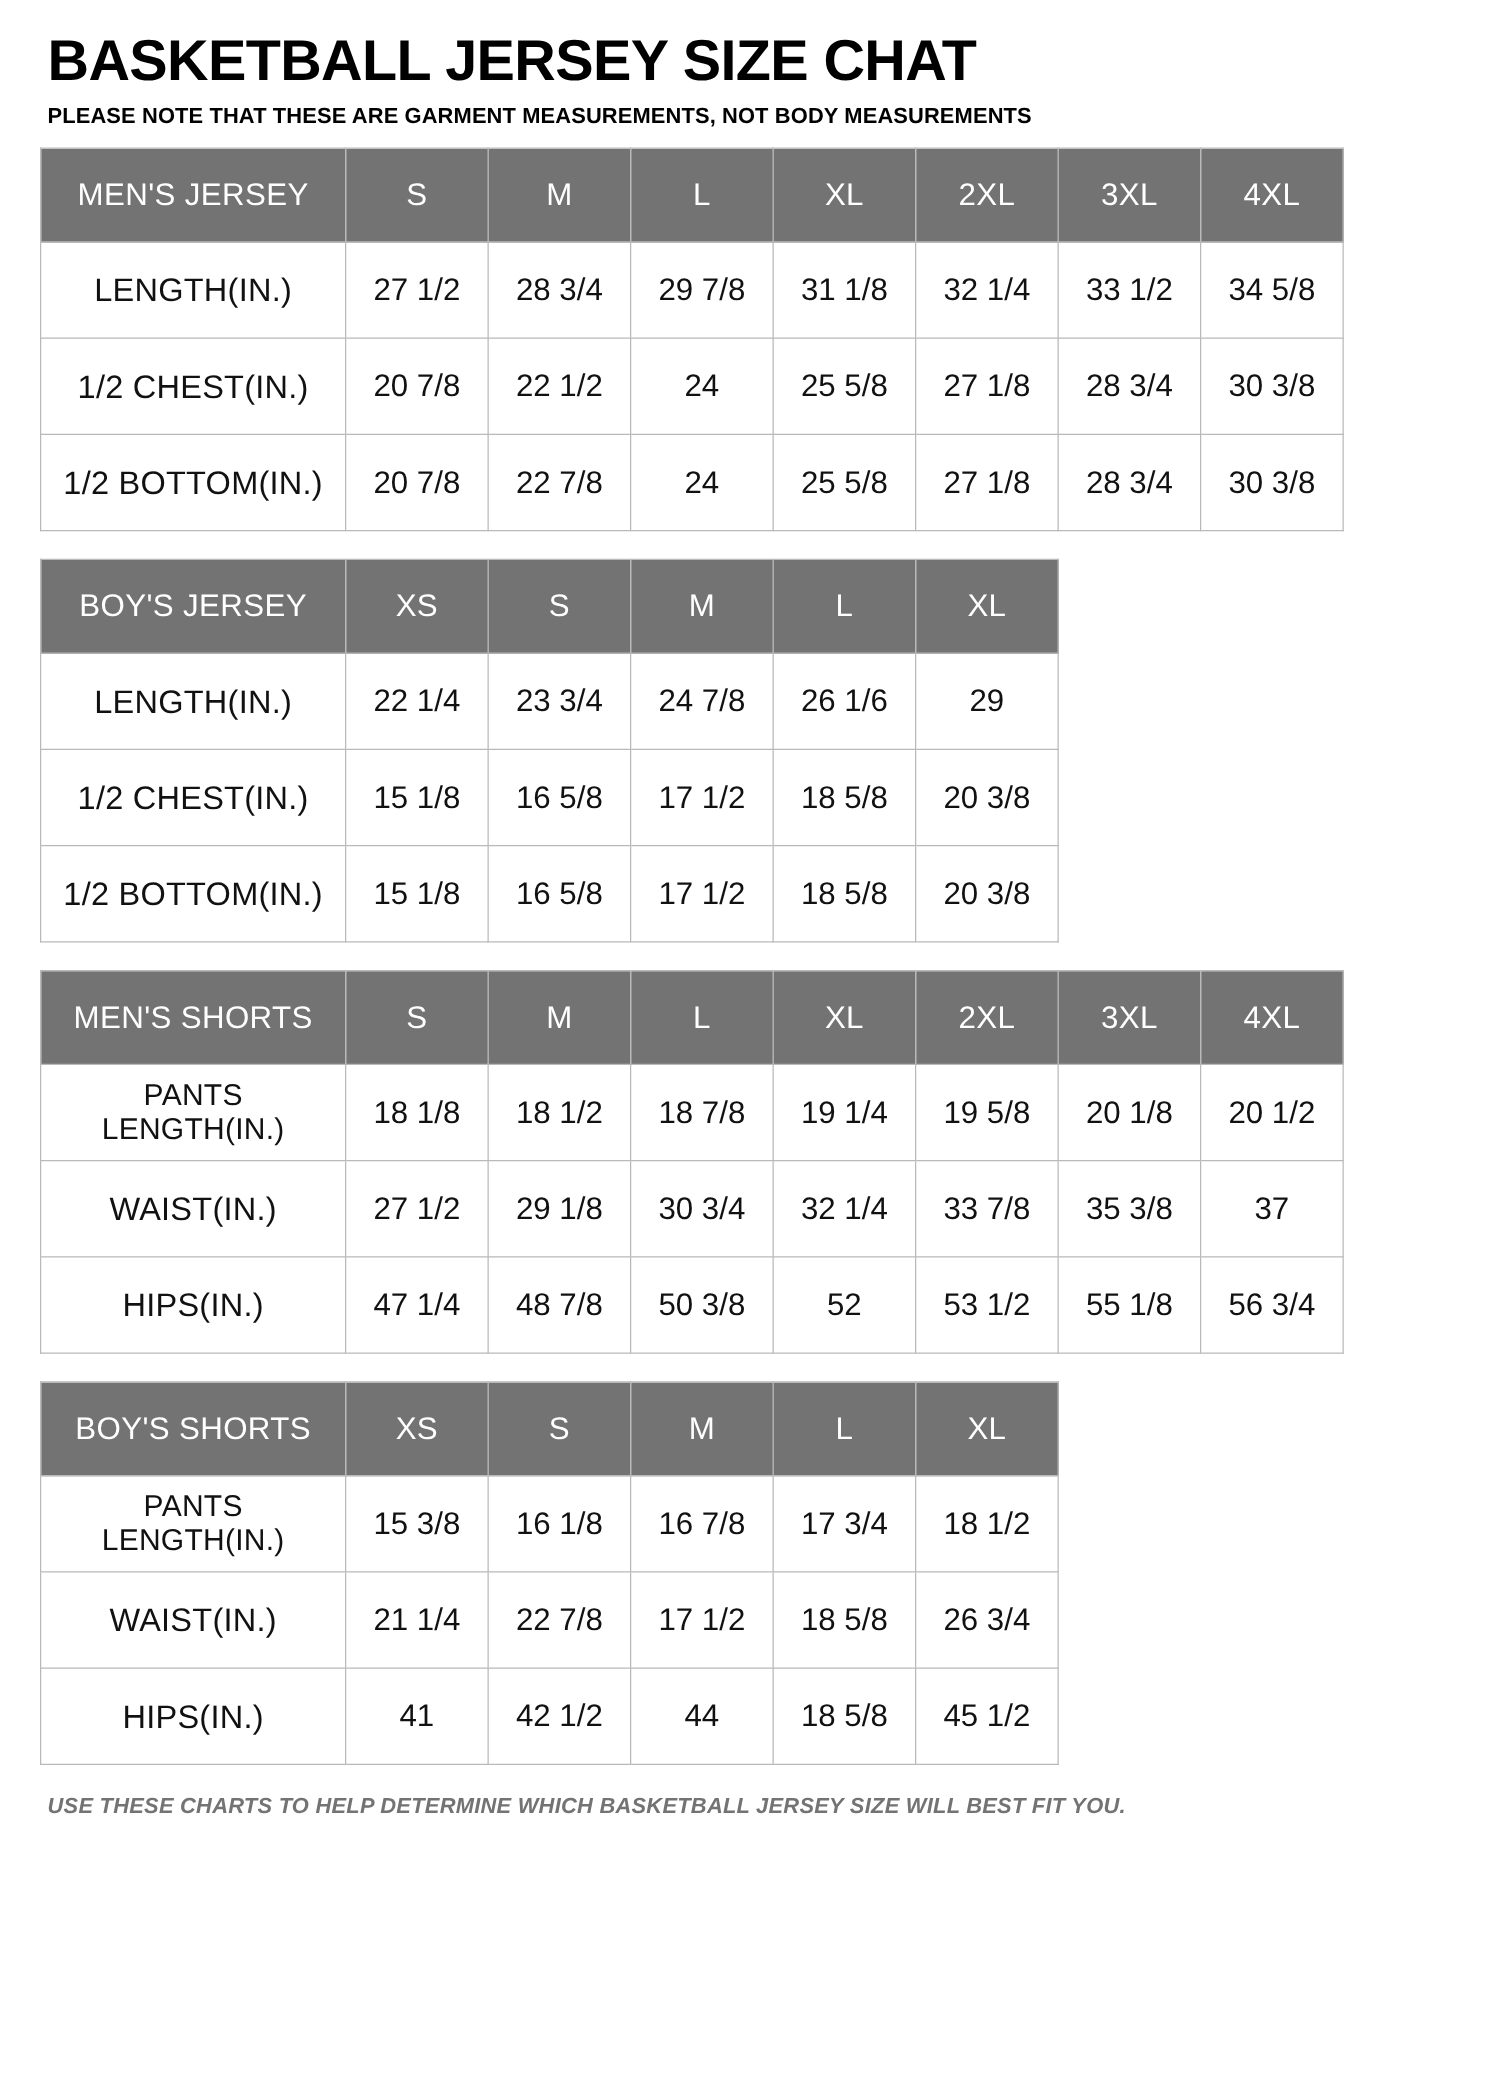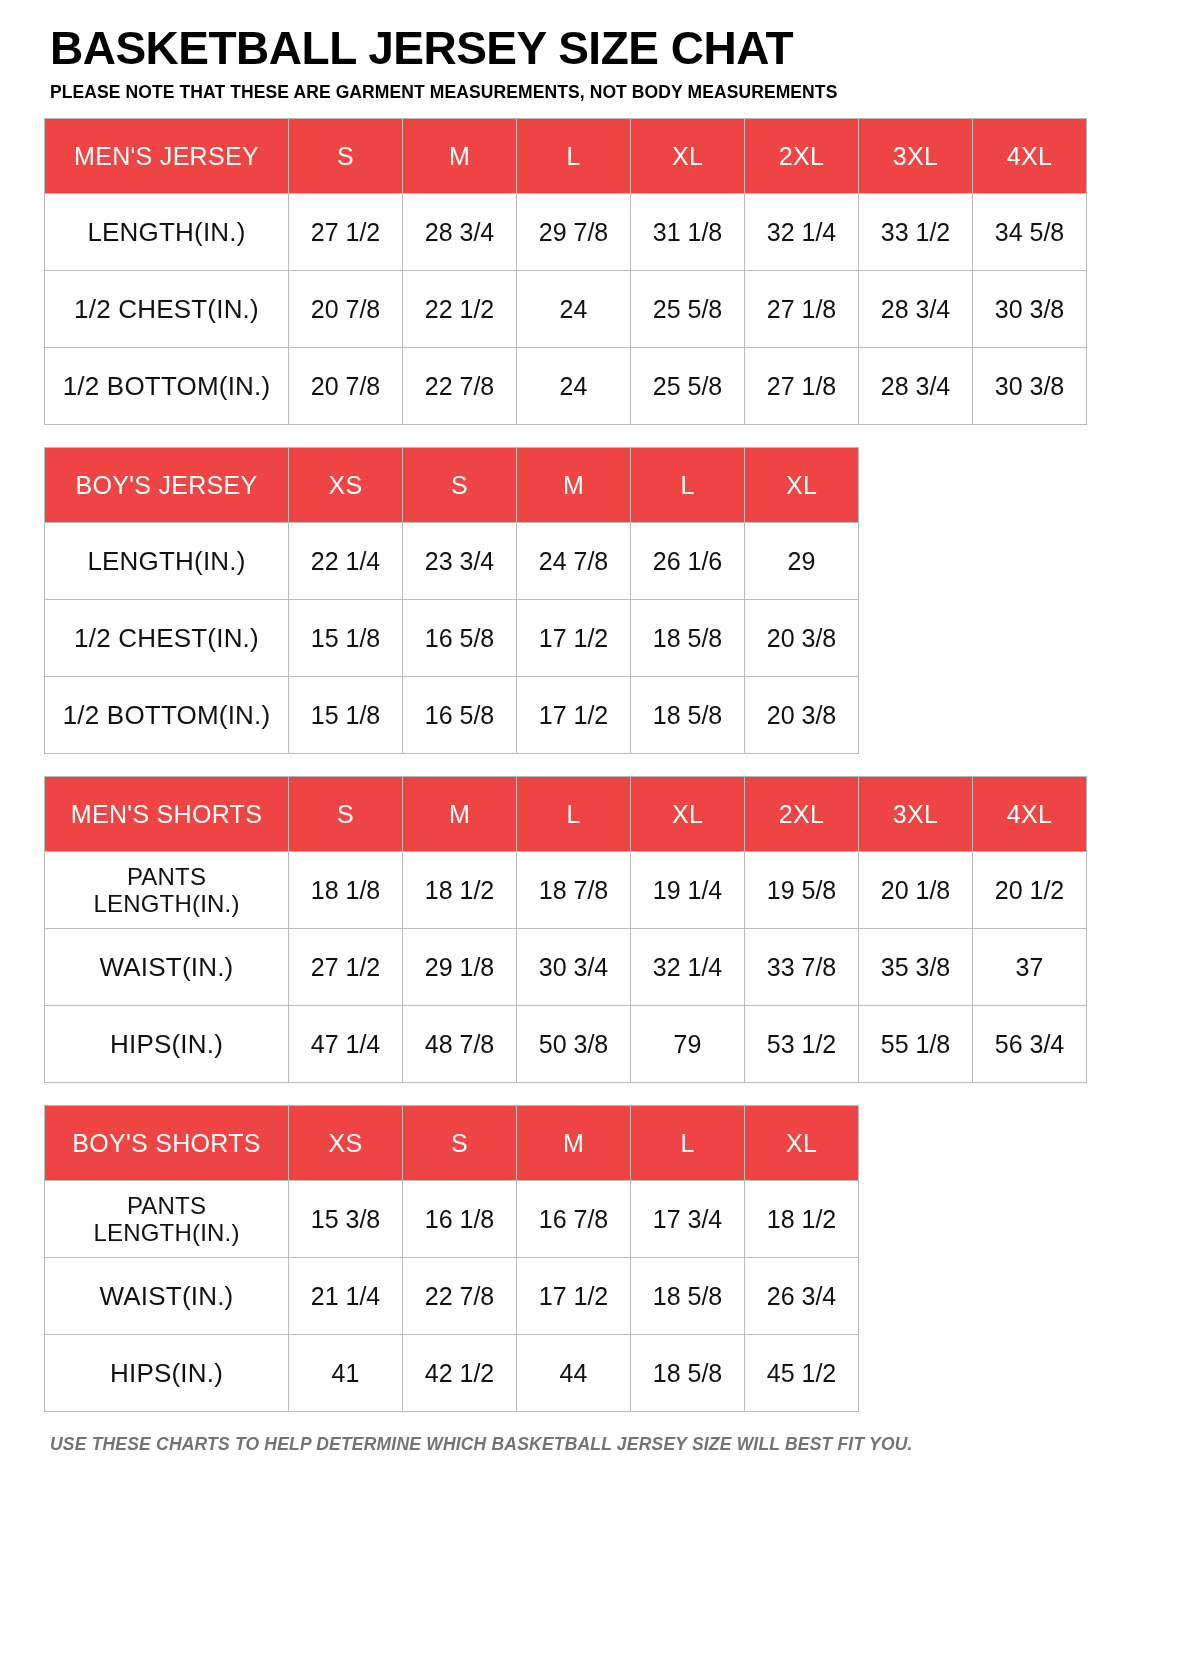--- a/index.html
+++ b/index.html
@@ -11,21 +11,21 @@
     width: 1200px;
     height: 1679px;
     font-family: "Liberation Sans", sans-serif;
     color: #000000;
     overflow: hidden;
   }
   .page {
     width: 1200px;
     height: 1222px;
     box-sizing: border-box;
-    padding: 18px 32px 0 44px;
+    padding: 18px 32px 0 32px;
     position: relative;
   }
   .title {
     font-size: 46px;
     font-weight: bold;
     letter-spacing: -0.5px;
     line-height: 1.05;
     margin: 6px 0 10px 6px;
     white-space: nowrap;
   }
@@ -45,21 +45,21 @@
     background: #ffffff;
   }
   table.sizechart td, table.sizechart th {
     border: 1.5px solid #b9b9b9;
     text-align: center;
     vertical-align: middle;
     font-weight: normal;
     padding: 0;
   }
   thead th {
-    background: #ef4444;
+    background: #737373;
     color: #ffffff;
     height: 74px;
     font-size: 25px;
     letter-spacing: 0.3px;
   }
   thead th.rowhead-cell {
     font-size: 25px;
   }
   tbody td {
     height: 76px;
@@ -241,21 +241,21 @@
             <td class="valuecell">32  1/4</td>
             <td class="valuecell">33  7/8</td>
             <td class="valuecell">35  3/8</td>
             <td class="valuecell">37</td>
           </tr>
           <tr>
             <td class="rowlabel">HIPS(IN.)</td>
             <td class="valuecell">47  1/4</td>
             <td class="valuecell">48  7/8</td>
             <td class="valuecell">50  3/8</td>
-            <td class="valuecell">79</td>
+            <td class="valuecell">52</td>
             <td class="valuecell">53  1/2</td>
             <td class="valuecell">55  1/8</td>
             <td class="valuecell">56  3/4</td>
           </tr>
         </tbody>
       </table>
       <table class="sizechart">
         <colgroup>
           <col class="col-label">
           <col class="col-size5">

